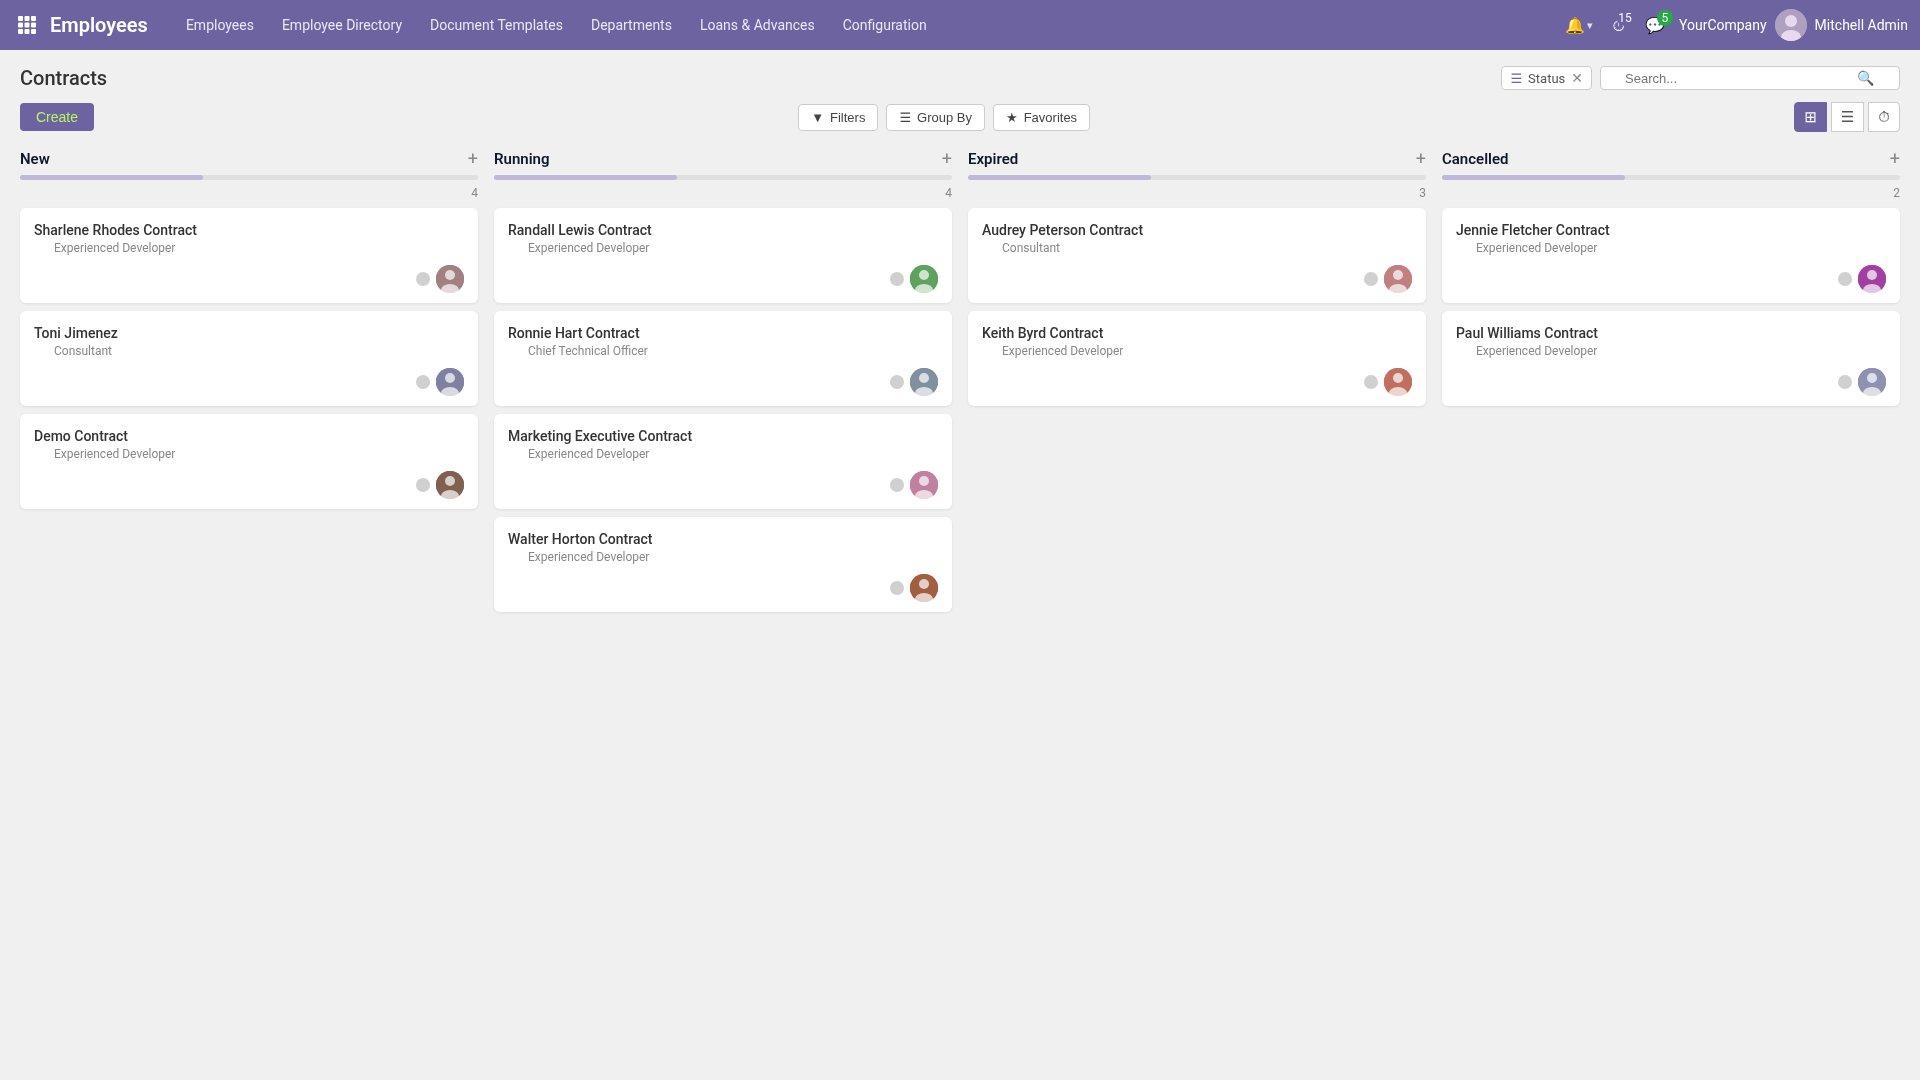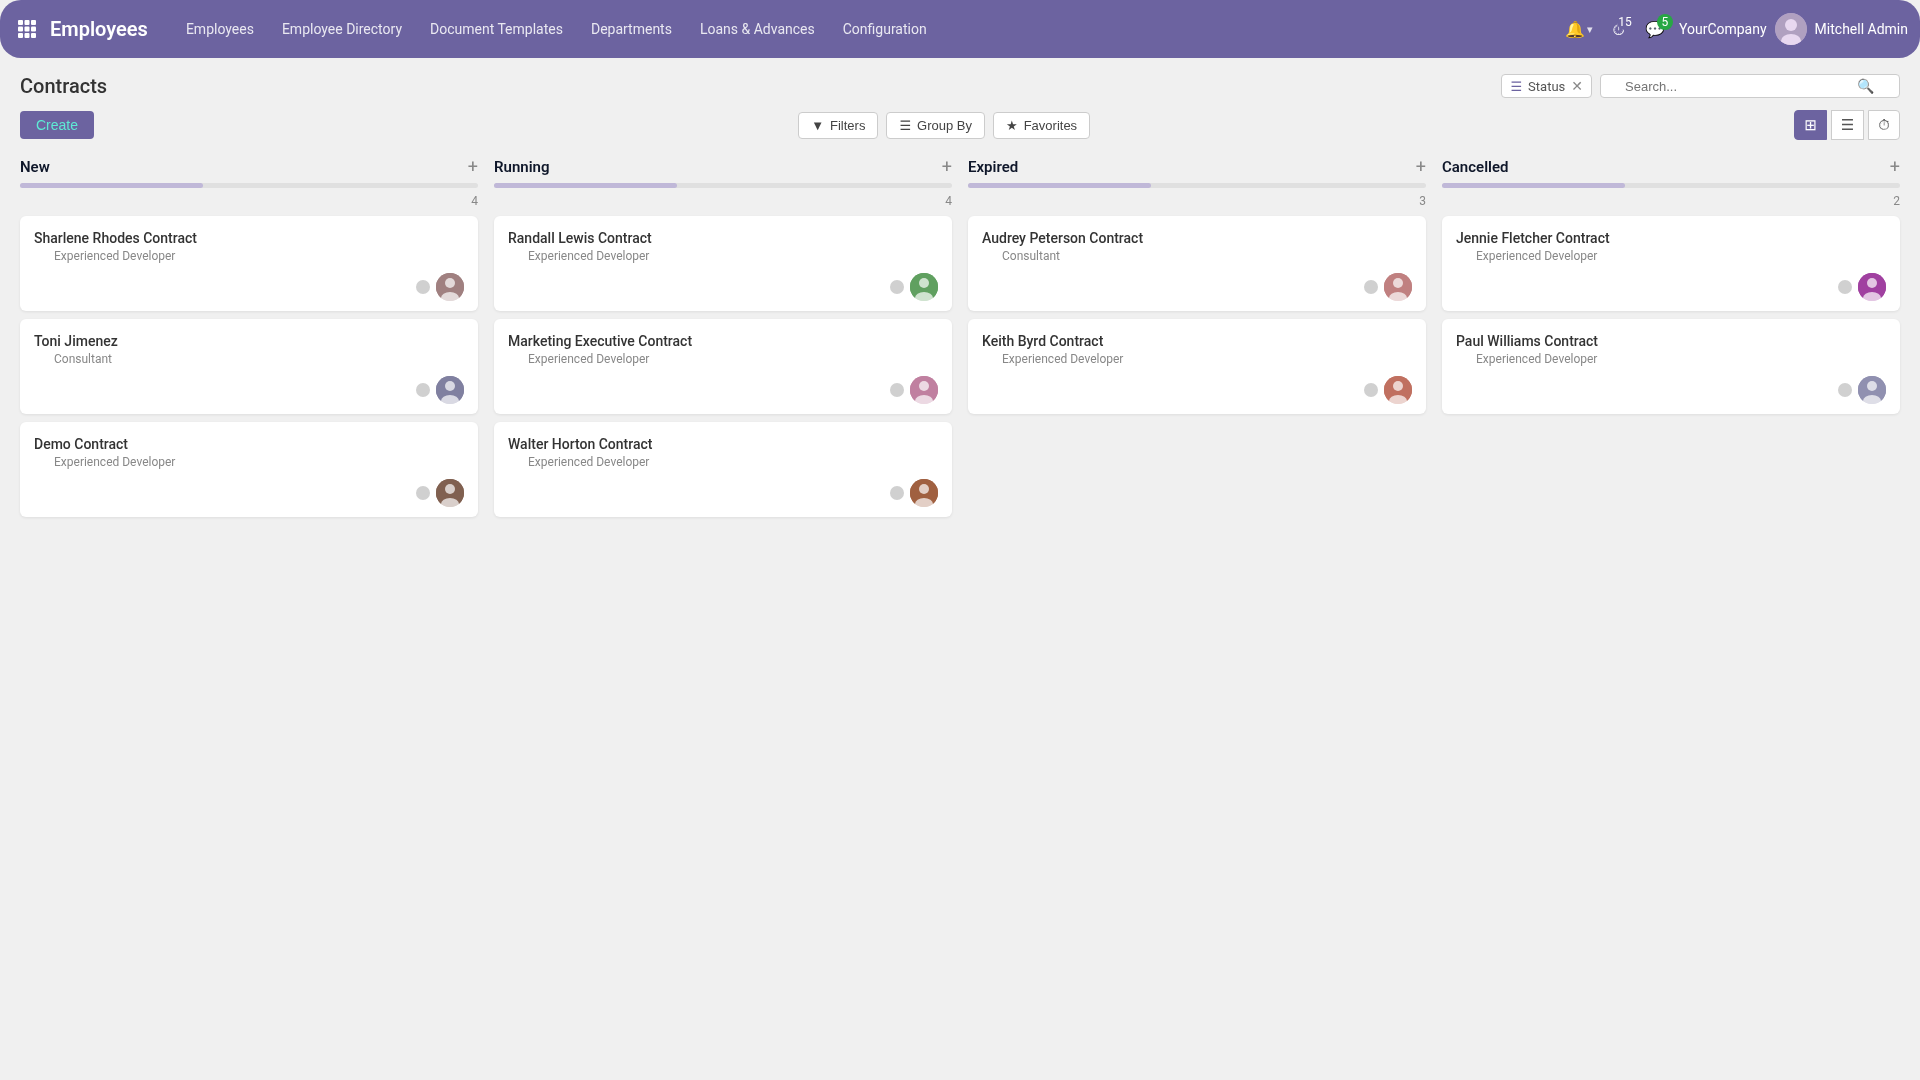--- a/index.html
+++ b/index.html
@@ -1,27 +1,26 @@
 <!DOCTYPE html>
 <html><head>
   <meta charset="utf-8">
   <style>
     * { box-sizing: border-box; margin: 0; padding: 0; }
     body { font-family: -apple-system, BlinkMacSystemFont, 'Segoe UI', Roboto, sans-serif; background: #f0f0f0; font-size: 14px; }
 
     
     .topnav {
       background: #6c63a0;
-      height: 58px;
+      height: 50px;
       display: flex;
       align-items: center;
       padding: 0 12px;
       gap: 0;
       color: white;
-      border-radius: 21px;
     }
     .topnav-grid-icon {
       width: 30px; height: 30px;
       display: flex; align-items: center; justify-content: center;
       margin-right: 8px; cursor: pointer;
     }
     .topnav-brand {
       font-size: 20px; font-weight: 600; color: white;
       margin-right: 24px;
     }
@@ -95,21 +94,21 @@
 
     
     .toolbar {
       display: flex; align-items: center; justify-content: space-between;
       margin-bottom: 16px;
     }
     .toolbar-left { display: flex; gap: 8px; }
     .toolbar-right { display: flex; gap: 4px; }
 
     .create-btn {
-      background: #6c63a0; color: #5eead4;
+      background: #6c63a0; color: #bef264;
       border: none; border-radius: 4px;
       padding: 6px 16px; font-size: 14px; cursor: pointer;
     }
     .toolbar-btn {
       display: flex; align-items: center; gap: 6px;
       background: white; border: 1px solid #ccc; border-radius: 4px;
       padding: 5px 12px; font-size: 13px; cursor: pointer; color: #444;
     }
     .view-btn {
       background: white; border: 1px solid #ccc;
@@ -343,20 +342,34 @@
             <div class="card-avatar" style="background:#60a060">
               <svg width="28" height="28" viewBox="0 0 28 28">
                   <circle cx="14" cy="14" r="14" fill="#60a060"></circle>
                   <circle cx="14" cy="10" r="5" fill="rgba(255,255,255,0.7)"></circle>
                   <ellipse cx="14" cy="25" rx="9" ry="6" fill="rgba(255,255,255,0.7)"></ellipse>
                 </svg>
             </div>
           </div>
         </div>
 
+        <div class="kanban-card">
+          <div class="card-title">Ronnie Hart Contract</div>
+          <div class="card-subtitle">Chief Technical Officer</div>
+          <div class="card-footer">
+            <div class="card-status-dot"></div>
+            <div class="card-avatar" style="background:#8090a0">
+              <svg width="28" height="28" viewBox="0 0 28 28">
+                  <circle cx="14" cy="14" r="14" fill="#8090a0"></circle>
+                  <circle cx="14" cy="10" r="5" fill="rgba(255,255,255,0.7)"></circle>
+                  <ellipse cx="14" cy="25" rx="9" ry="6" fill="rgba(255,255,255,0.7)"></ellipse>
+                </svg>
+            </div>
+          </div>
+        </div>
 
         <div class="kanban-card">
           <div class="card-title">Marketing Executive Contract</div>
           <div class="card-subtitle">Experienced Developer</div>
           <div class="card-footer">
             <div class="card-status-dot"></div>
             <div class="card-avatar" style="background:#c080a0">
               <svg width="28" height="28" viewBox="0 0 28 28">
                   <circle cx="14" cy="14" r="14" fill="#c080a0"></circle>
                   <circle cx="14" cy="10" r="5" fill="rgba(255,255,255,0.7)"></circle>

